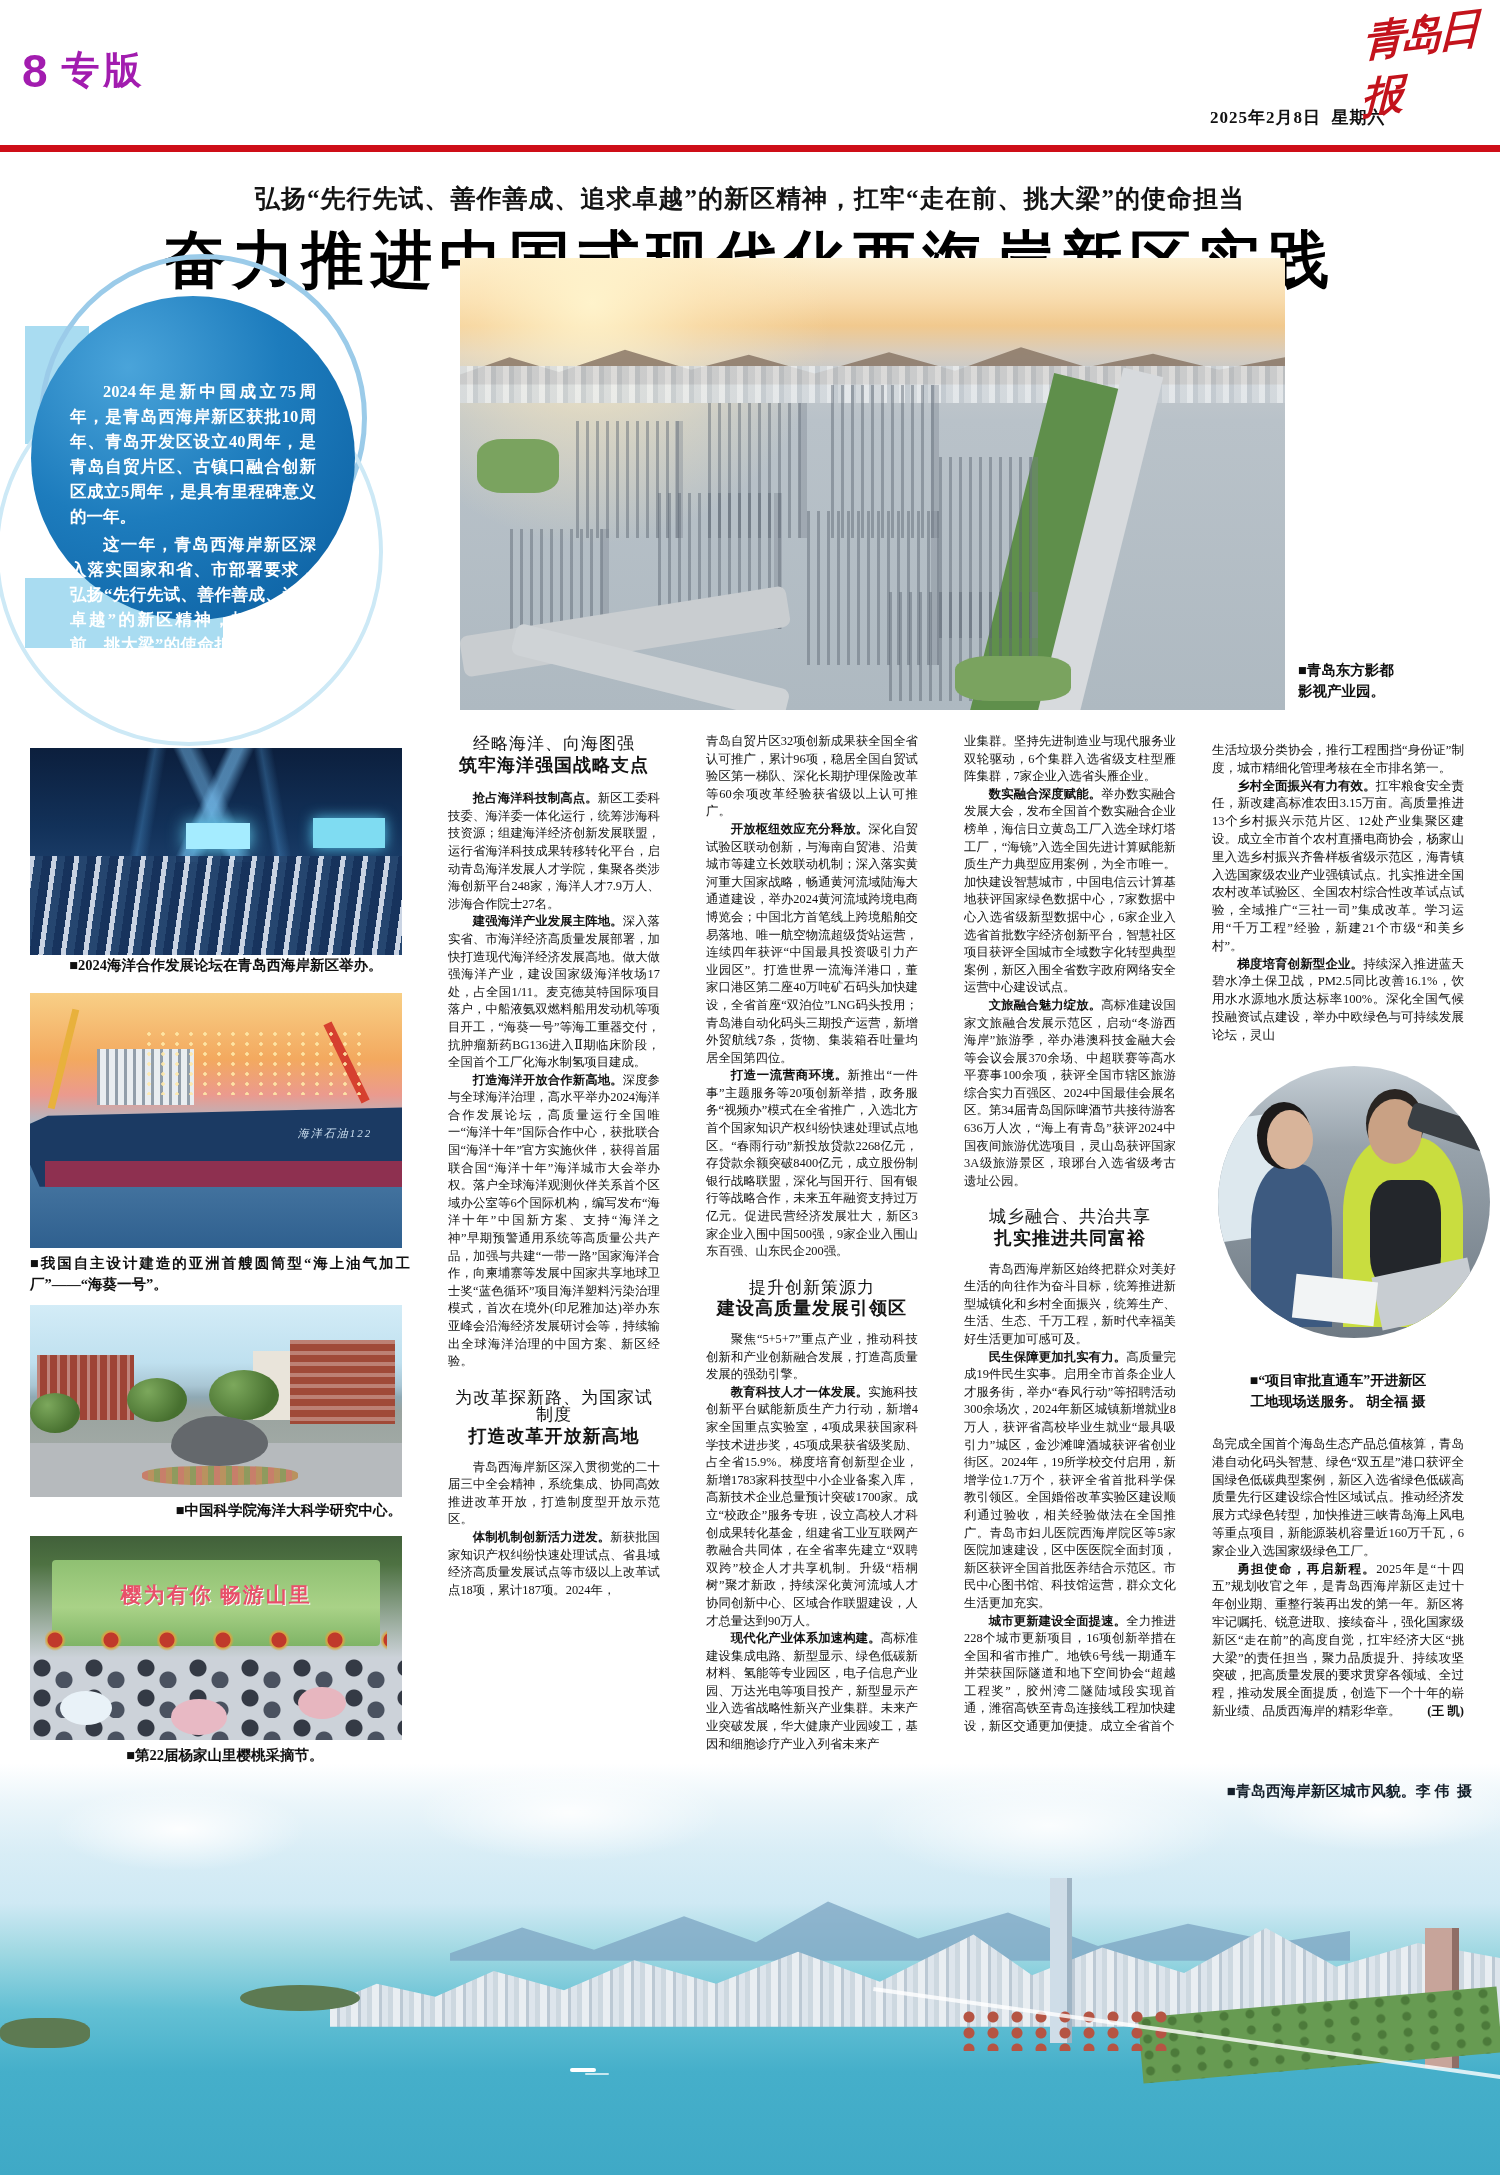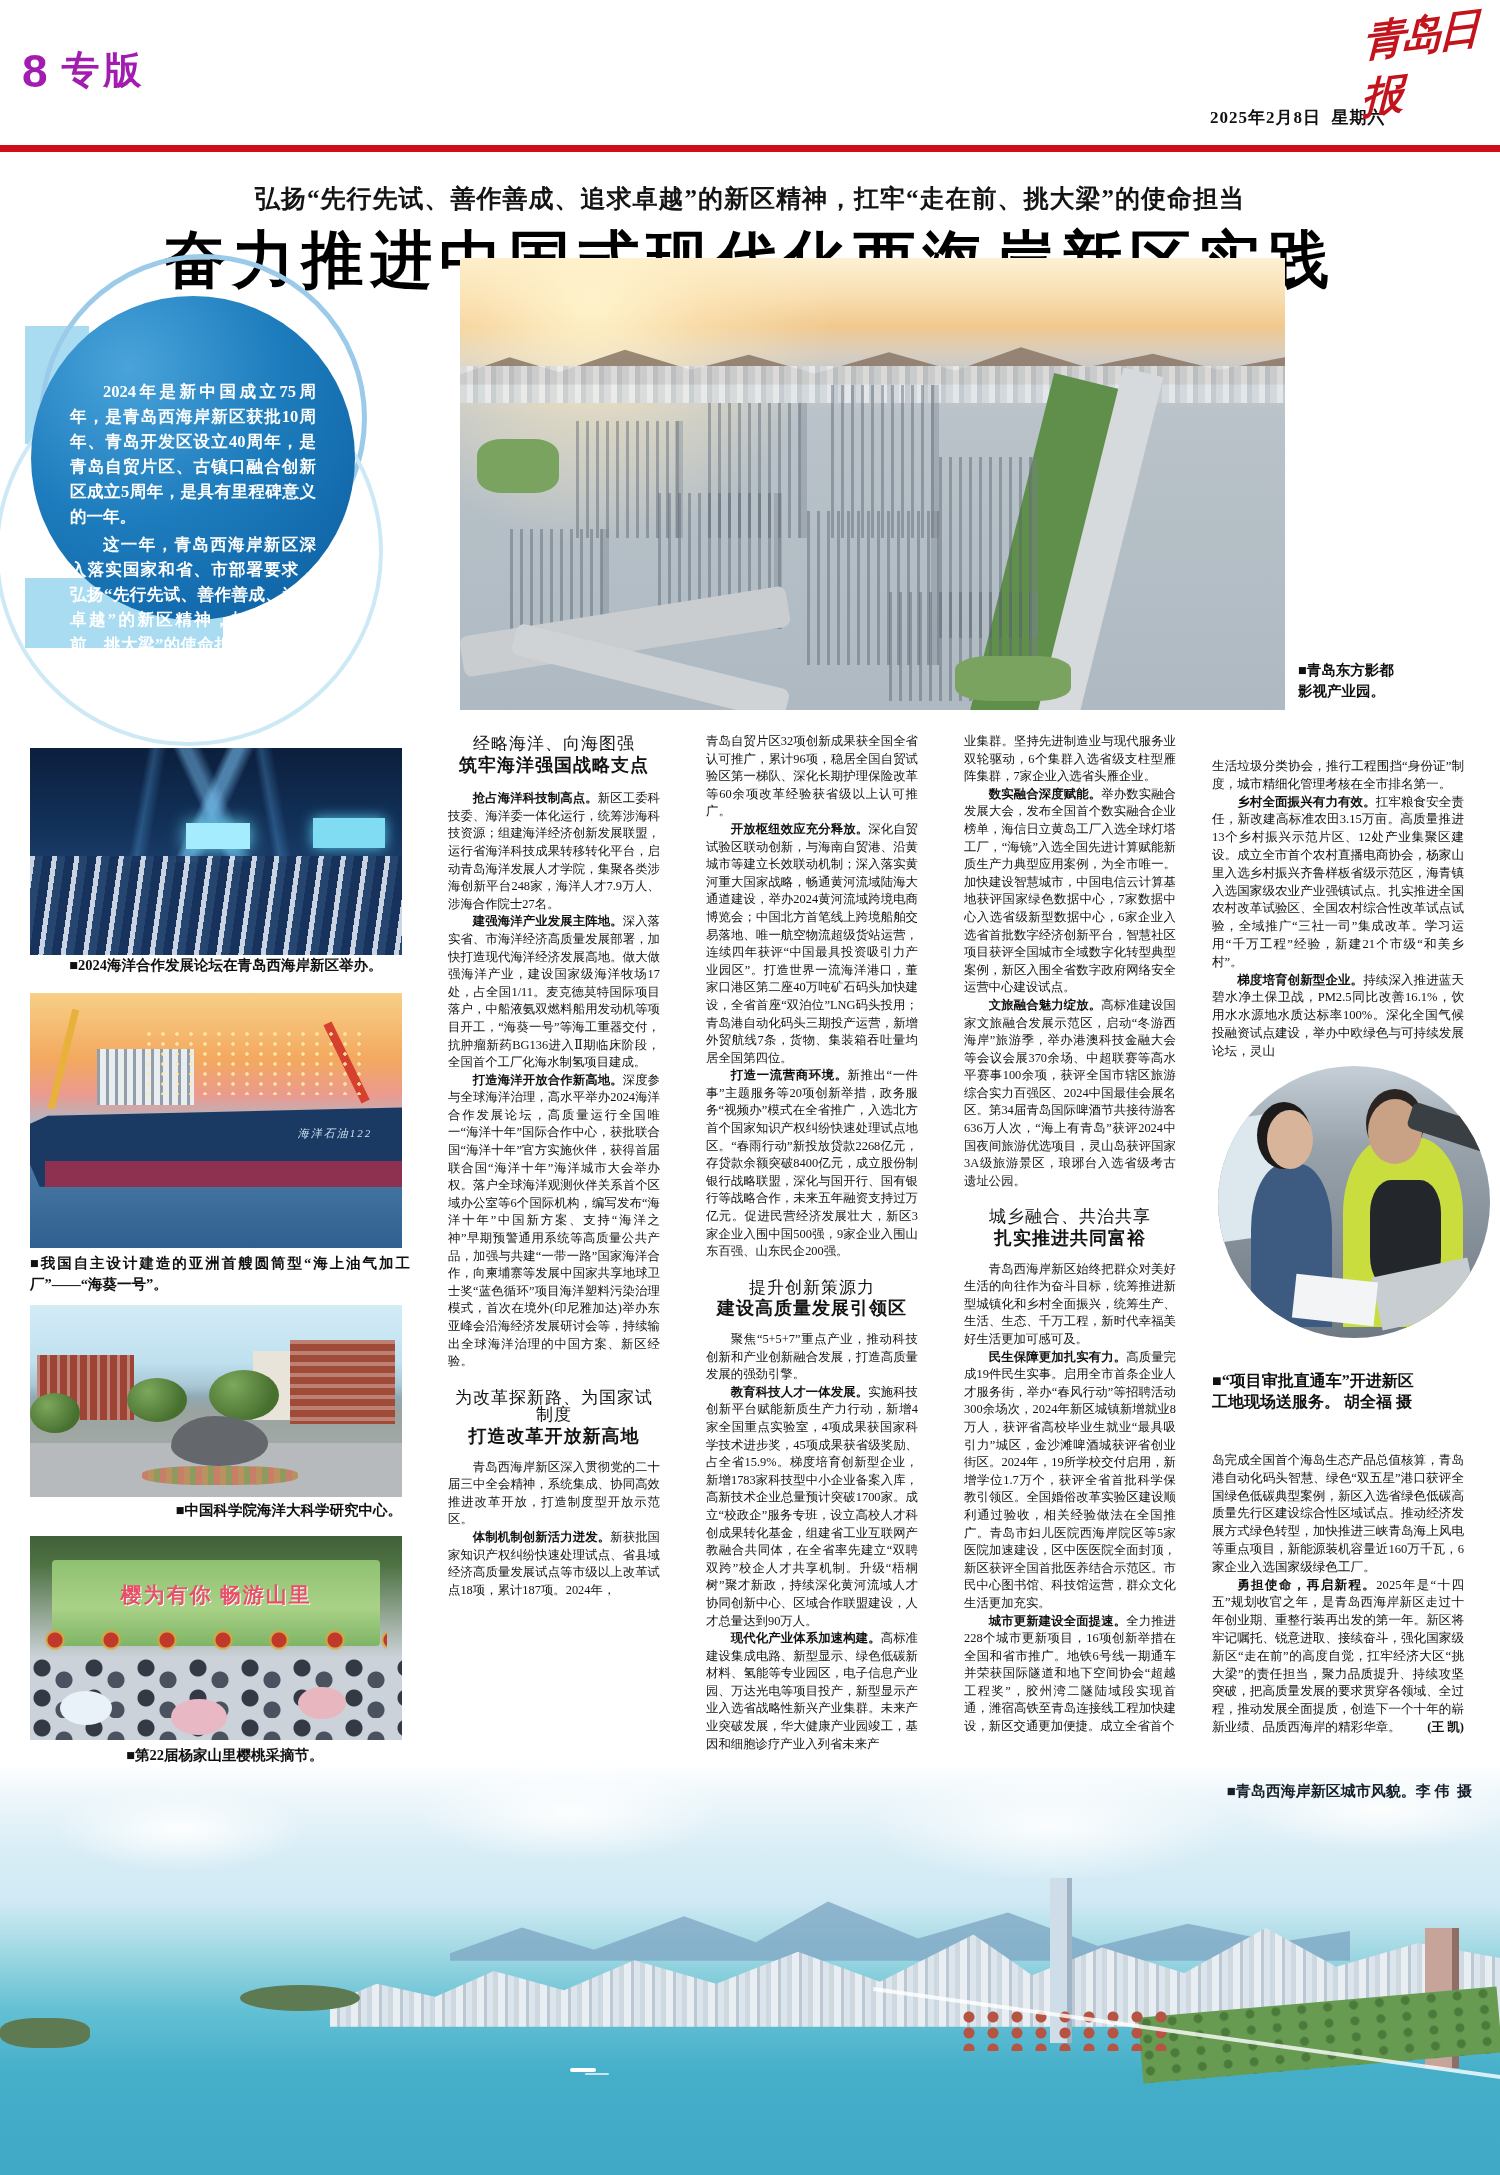--- a/index.html
+++ b/index.html
@@ -128,35 +128,35 @@
   .h2a{font-size:17px;font-weight:500;letter-spacing:1px;}
   .h2b{font-size:18px;font-weight:800;letter-spacing:1px;margin-top:4px;}
   #col1 .h2:first-child{margin-top:2px;margin-bottom:16px;}
   .byline{float:right;font-weight:700;}
 
   
   #col4{left:1212px;top:736px;width:252px;height:1032px;font-size:12.6px;line-height:17.8px;text-align:justify;}
   #col4 .blocktop{position:absolute;left:0;top:6px;width:252px;height:316px;overflow:hidden;}
   #col4 .blockbot{position:absolute;left:0;top:700px;width:252px;height:332px;overflow:hidden;}
   #col4 p.p{margin:0;text-indent:2em;}
-  #col4 p.p.cont{text-indent:0;margin-top:16px;}
+  #col4 p.p.cont{text-indent:0;}
   .circlephoto{position:absolute;left:6px;top:330px;width:272px;height:272px;border-radius:50%;overflow:hidden;
      background:linear-gradient(180deg,#c6cfd6 0%,#97a2ab 30%,#6e7983 100%);}
   .circlephoto .win{position:absolute;left:0;top:18%;width:30%;height:45%;background:#dde8ee;transform:skewY(-8deg);}
   .circlephoto .man{position:absolute;left:46%;top:26%;width:44%;height:70%;background:#c9dd3f;border-radius:40% 40% 0 0;}
   .circlephoto .manshirt{position:absolute;left:56%;top:42%;width:26%;height:40%;background:#23262b;border-radius:30%;}
   .circlephoto .manhead{position:absolute;left:55%;top:12%;width:20%;height:24%;background:#c9a184;border-radius:50%;
      box-shadow:0 -8px 0 2px #2a2522;}
   .circlephoto .woman{position:absolute;left:12%;top:36%;width:30%;height:60%;background:#3d5a80;border-radius:40% 40% 0 0;}
   .circlephoto .womanhead{position:absolute;left:18%;top:16%;width:17%;height:22%;background:#d8b49a;border-radius:50%;
      box-shadow:-6px -4px 0 4px #1c1a1a;}
   .circlephoto .laptop{position:absolute;left:58%;top:74%;width:36%;height:20%;background:#c8cdd2;transform:rotate(-12deg);}
   .circlephoto .paper{position:absolute;left:28%;top:78%;width:30%;height:16%;background:#f2f4f5;transform:rotate(6deg);}
   .circlephoto .arm{position:absolute;left:70%;top:18%;width:34%;height:10%;background:#3a3f44;transform:rotate(18deg);border-radius:6px;}
-  .circ-cap{position:absolute;left:0;top:634px;width:252px;font-size:16px;line-height:21px;font-weight:600;}
+  .circ-cap{position:absolute;left:0;top:634px;width:252px;text-align:center;font-size:14px;line-height:21px;font-weight:600;}
 
   
   .panorama{left:0;top:1763px;width:1500px;height:412px;
      background:linear-gradient(180deg,#ffffff 0%,#eaf5fa 10%,#d8edf6 22%,#cfe9f4 34%,#9fd8e2 46%,#63c0d4 60%,#45afca 75%,#3fa9c6 100%);}
   .panorama .clouds{position:absolute;left:0;top:0;width:100%;height:40%;
      background:radial-gradient(ellipse 180px 60px at 12% 40%,rgba(255,255,255,.95),transparent 70%),
                 radial-gradient(ellipse 220px 70px at 38% 30%,rgba(255,255,255,.9),transparent 70%),
                 radial-gradient(ellipse 260px 80px at 70% 38%,rgba(255,255,255,.85),transparent 70%),
                 radial-gradient(ellipse 200px 60px at 92% 28%,rgba(255,255,255,.9),transparent 70%);}
   .panorama .mts{position:absolute;left:30%;top:30%;width:60%;height:18%;background:#7fa8c4;opacity:.8;

